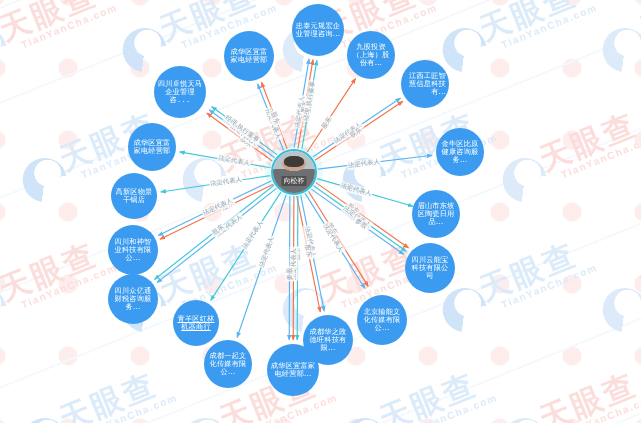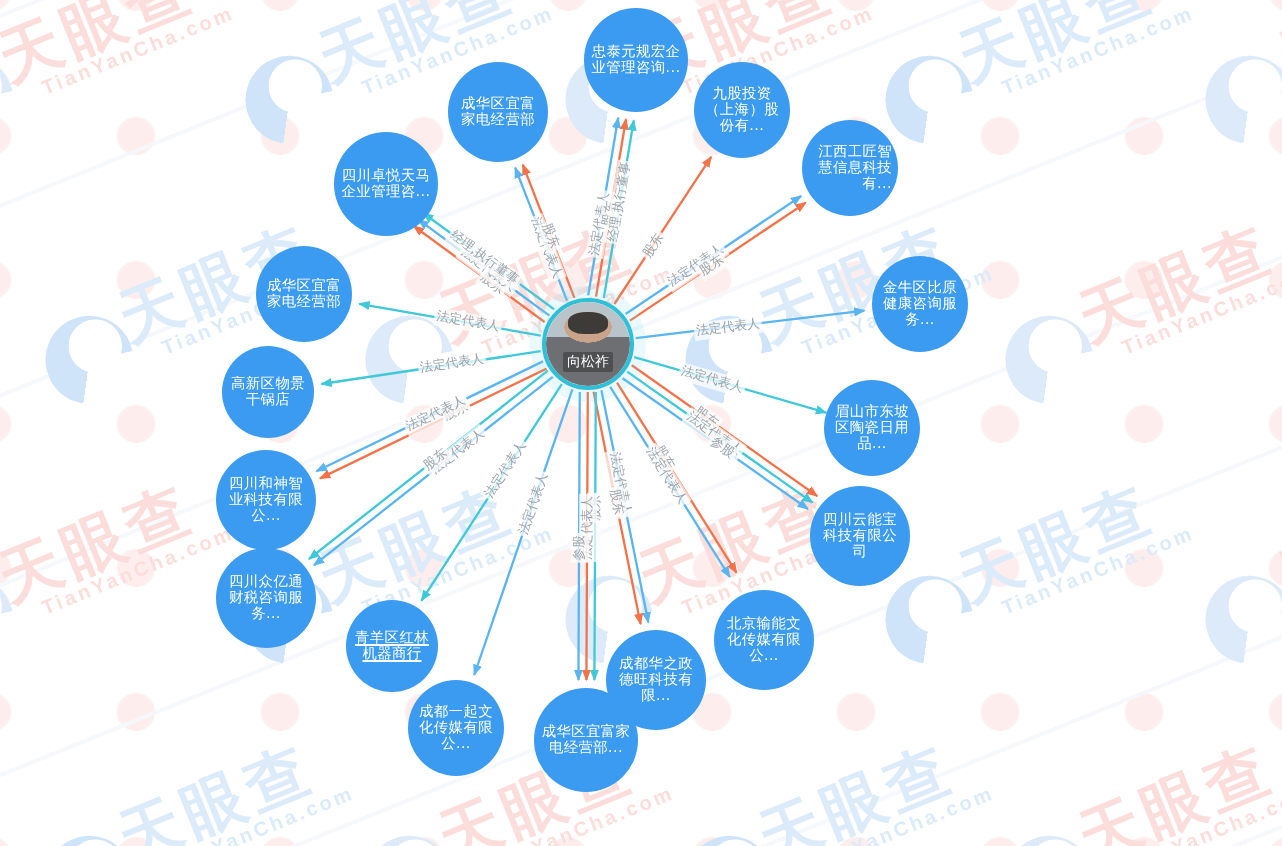--- a/index.html
+++ b/index.html
@@ -350,21 +350,21 @@
         </div>
         <div class="node" style="left: 224px; top: 31px; width: 50px; height: 50px;">
           <span>成华区宜富家电经营部</span>
         </div>
         <div class="node" style="left: 347px; top: 31px; width: 48px; height: 48px; justify-content: flex-end;">
           <span>九股投资（上海）股份有...</span>
         </div>
         <div class="node" style="left: 401px; top: 60px; width: 48px; height: 48px; text-align: right;">
           <span>江西工匠智慧信息科技有...</span>
         </div>
-        <div class="node" style="left: 167px; top: 66px; width: 52px; height: 52px;">
+        <div class="node" style="left: 154px; top: 66px; width: 52px; height: 52px; font-family: Liberation Mono, monospace;">
           <span>四川卓悦天马企业管理咨...</span>
         </div>
         <div class="node" style="left: 128px; top: 123px; width: 48px; height: 48px;">
           <span>成华区宜富家电经营部</span>
         </div>
         <div class="node" style="left: 436px; top: 128px; width: 48px; height: 48px;">
           <span>金牛区比原健康咨询服务...</span>
         </div>
         <div class="node" style="left: 111px; top: 173px; width: 46px; height: 46px;">
           <span>高新区物景干锅店</span>

